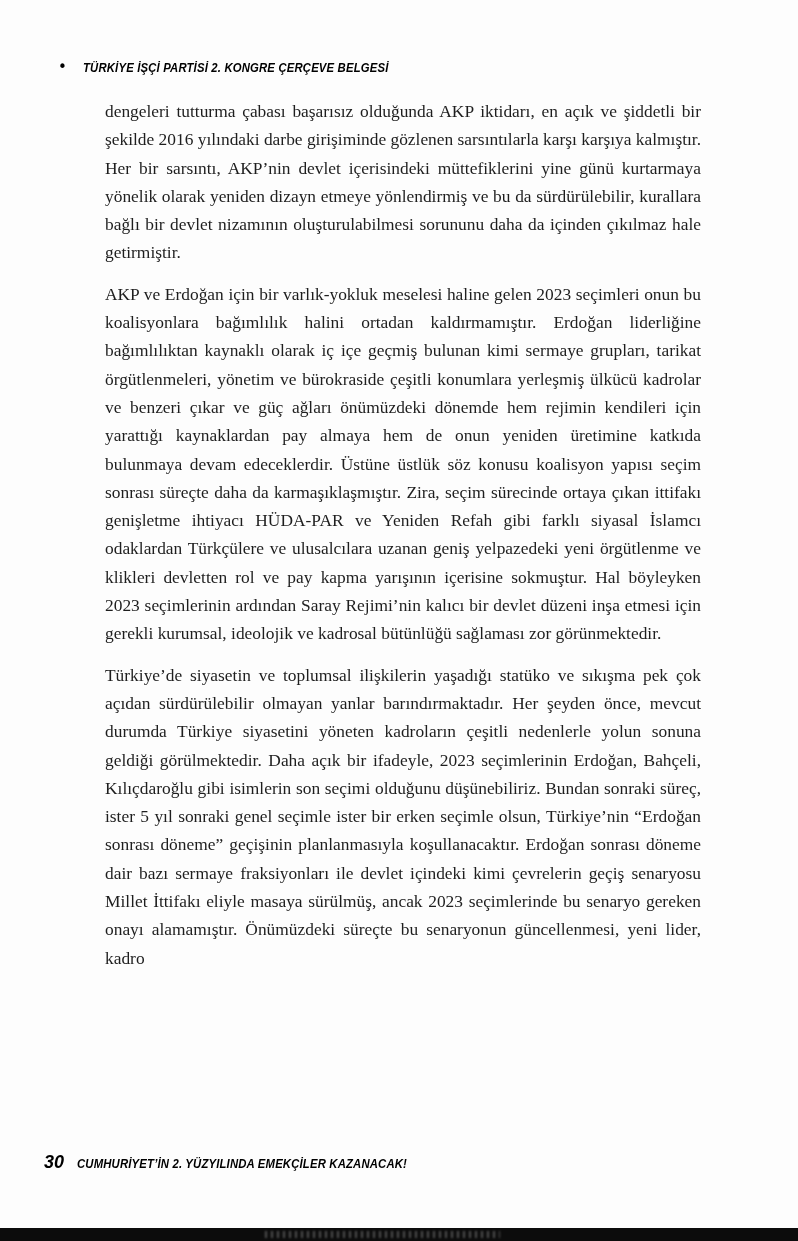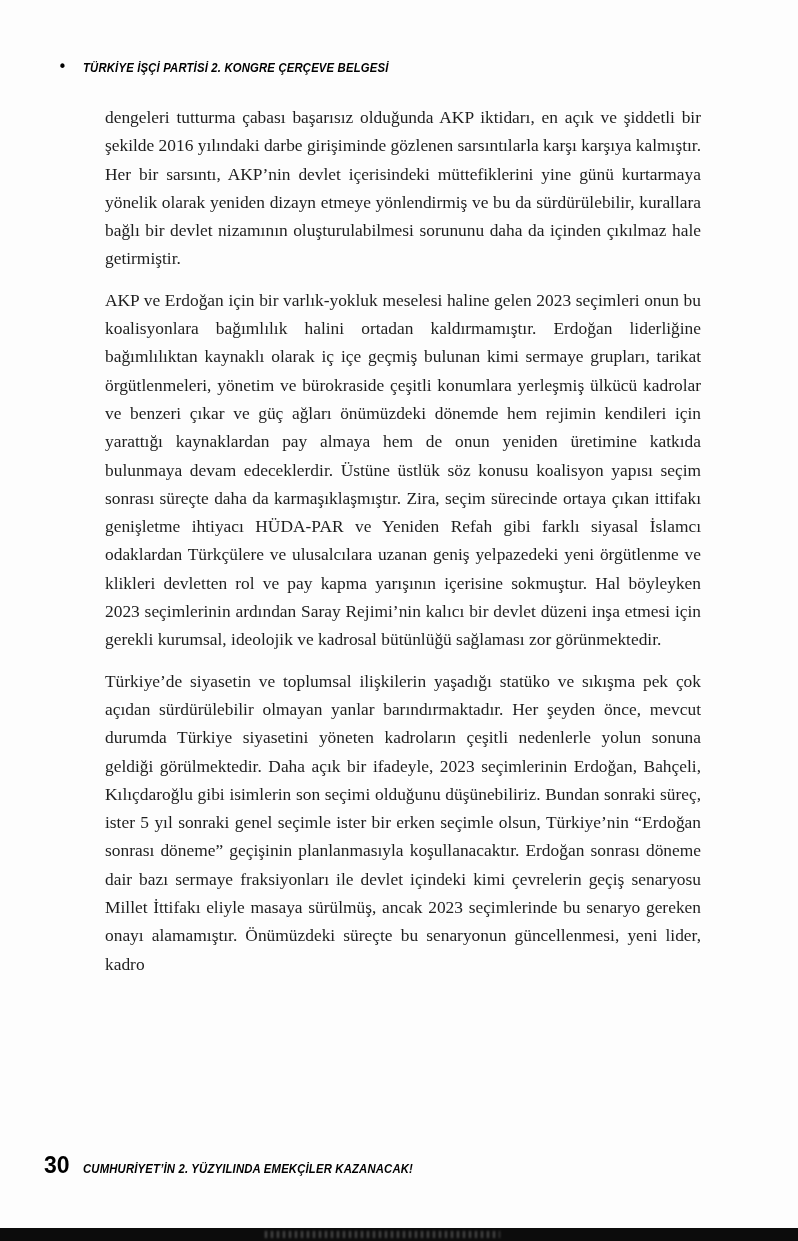--- a/index.html
+++ b/index.html
@@ -41,21 +41,21 @@
     font-size: 13px;
     letter-spacing: 0.2px;
     color: #000;
     transform: scaleX(0.87);
     transform-origin: left center;
   }
 
   
   .body-text {
     position: absolute;
-    top: 103px;
+    top: 97px;
     left: 105px;
     width: 596px;
     font-family: "Liberation Serif", serif;
     font-size: 17.4px;
     line-height: 28.3px;
     text-align: justify;
     color: #1e1e1e;
   }
   .para {
     margin: 0 0 13px 0;
@@ -68,22 +68,23 @@
     left: 44px;
     top: 1152px;
     display: flex;
     align-items: baseline;
     gap: 13px;
     white-space: nowrap;
   }
   .page-number {
     font-family: "Liberation Sans", sans-serif;
     font-weight: 700;
-    font-size: 23px;
+    font-size: 18px;
     color: #000;
+    font-style: italic;
   }
   .footer-slogan {
     display: inline-block;
     font-family: "Liberation Sans", sans-serif;
     font-weight: 700;
     font-style: italic;
     font-size: 13px;
     letter-spacing: 0.2px;
     color: #000;
     transform: scaleX(0.87);

